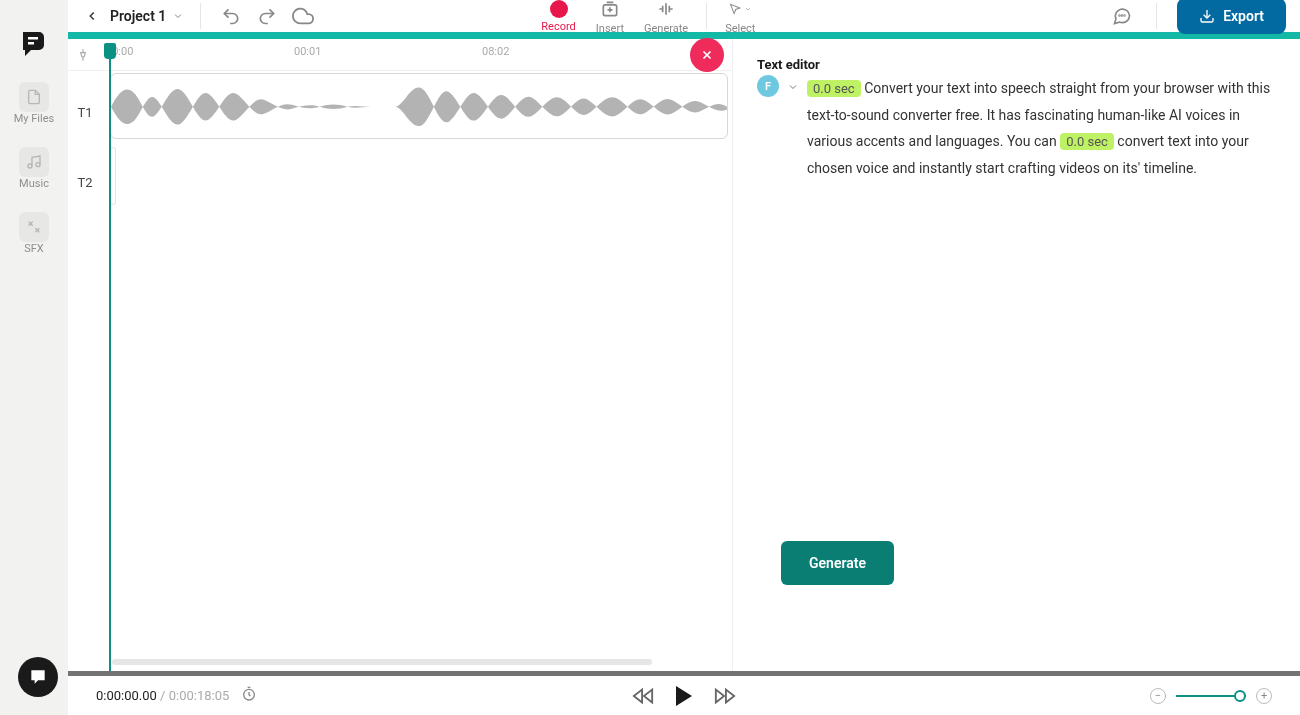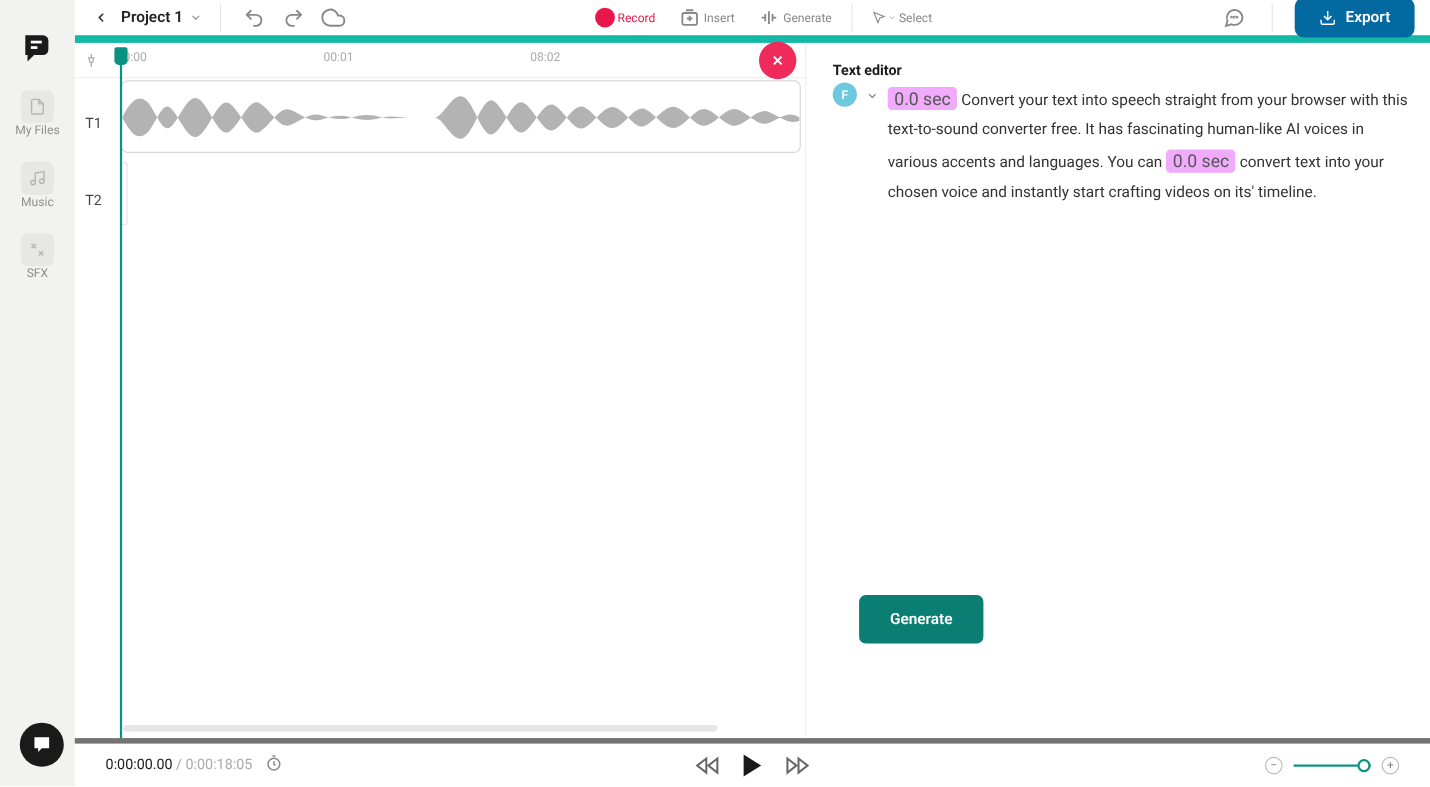--- a/index.html
+++ b/index.html
@@ -17,21 +17,21 @@
 
 .main { flex:1; display:flex; flex-direction:column; }
 
 
 .topbar { height:39px; border-bottom:7px solid #14b8a6; display:flex; align-items:center; padding:0 14px; gap:8px; }
 .back-ch { width:20px; height:20px; display:flex; align-items:center; justify-content:center; color:#555; cursor:pointer; }
 .proj-name { font-size:14px; font-weight:600; color:#222; display:flex; align-items:center; gap:6px; cursor:pointer; }
 .divider { width:1px; height:26px; background:#e5e5e5; margin:0 8px; }
 .tool-ico { width:28px; height:28px; display:flex; align-items:center; justify-content:center; color:#888; cursor:pointer; }
 .spacer-sm { width:38px; }
-.tb-btn { display:flex; flex-direction:row; align-items:center; gap:2px; cursor:pointer; padding:0 10px; }
+.tb-btn { display:flex; flex-direction:column; align-items:center; gap:2px; cursor:pointer; padding:0 10px; }
 .tb-btn .lbl { font-size:11px; color:#888; }
 .tb-btn.record .lbl { color:#e8174b; }
 .record-dot { width:18px; height:18px; border-radius:50%; background:#e8174b; }
 .tb-icon { width:22px; height:22px; display:flex; align-items:center; justify-content:center; color:#888; }
 .tb-right { margin-left:auto; display:flex; align-items:center; gap:12px; }
 .export-btn { background:#0369a1; color:#fff; border-radius:8px; padding:10px 22px; display:flex; align-items:center; gap:8px; font-size:14px; font-weight:600; cursor:pointer; }
 
 
 .body-split { flex:1; display:flex; min-height:0; }
 .timeline-col { width:665px; position:relative; display:flex; flex-direction:column; border-right:1px solid #eee; }
@@ -59,21 +59,21 @@
 .hscroll { height:10px; margin:0 14px 4px 44px; position:relative; }
 .hscroll-track { position:absolute; inset:0; background:transparent; }
 .hscroll-thumb { position:absolute; left:0; top:2px; width:540px; height:6px; background:#e6e6e6; border-radius:3px; }
 
 
 .editor-title { font-size:13px; font-weight:700; color:#1a1a1a; margin-bottom:3px; }
 .voice-row { display:flex; align-items:flex-start; gap:8px; }
 .voice-badge { width:22px; height:22px; border-radius:50%; background:#6ec8e0; color:#fff; font-size:11px; font-weight:600; display:flex; align-items:center; justify-content:center; }
 .voice-ch { color:#777; font-size:10px; margin-top:6px; cursor:pointer; }
 .editor-text { flex:1; font-size:14px; color:#333; line-height:1.9; }
-.time-chip { background:#f0abfc; border-radius:4px; padding:1px 6px; font-size:16px; color:#555; }
+.time-chip { background:#bef264; border-radius:4px; padding:1px 6px; font-size:13px; color:#555; }
 .gen-btn { margin-top:auto; align-self:flex-start; background:#0a7e73; color:#fff; border-radius:6px; padding:14px 28px; font-size:14px; font-weight:600; cursor:pointer; margin-left:24px; margin-bottom:110px; }
 
 
 .bottombar { position:absolute; bottom:0; left:68px; right:0; height:44px; border-top:5px solid #737373; background:#fff; display:flex; align-items:center; padding:0 28px; }
 .time-disp { font-size:13px; color:#222; }
 .time-disp .dur { color:#aaa; }
 .stopwatch { margin-left:12px; color:#888; }
 .transport-ctr { position:absolute; left:50%; transform:translateX(-50%); display:flex; align-items:center; gap:22px; }
 .tp-btn { color:#444; cursor:pointer; display:flex; align-items:center; }
 .play-tri { width:0; height:0; border-left:16px solid #1a1a1a; border-top:10px solid transparent; border-bottom:10px solid transparent; }

